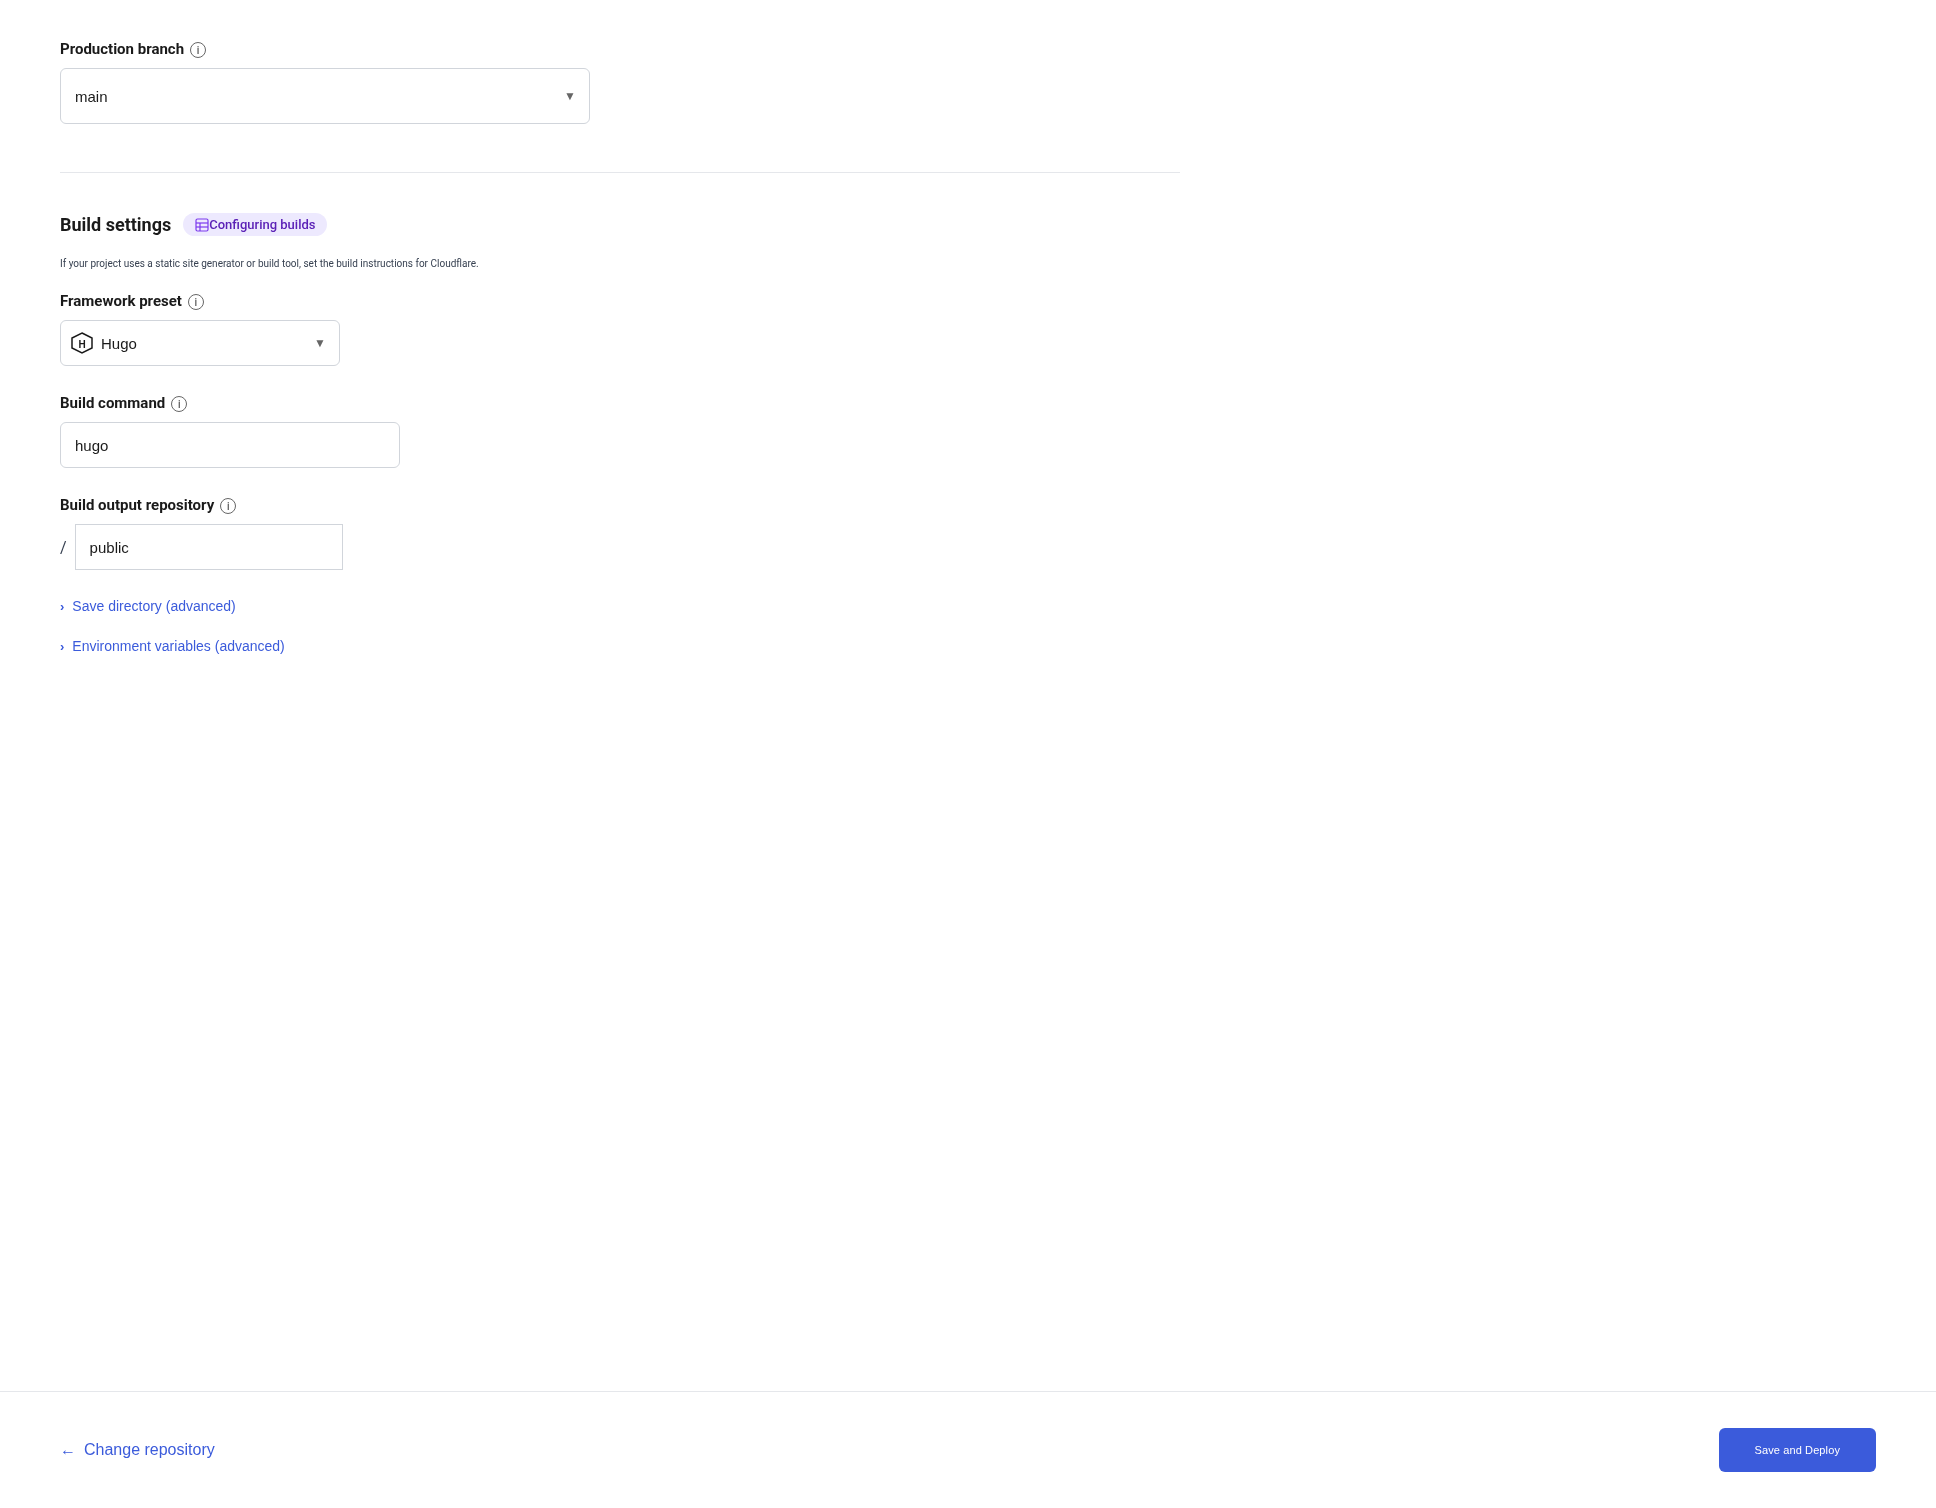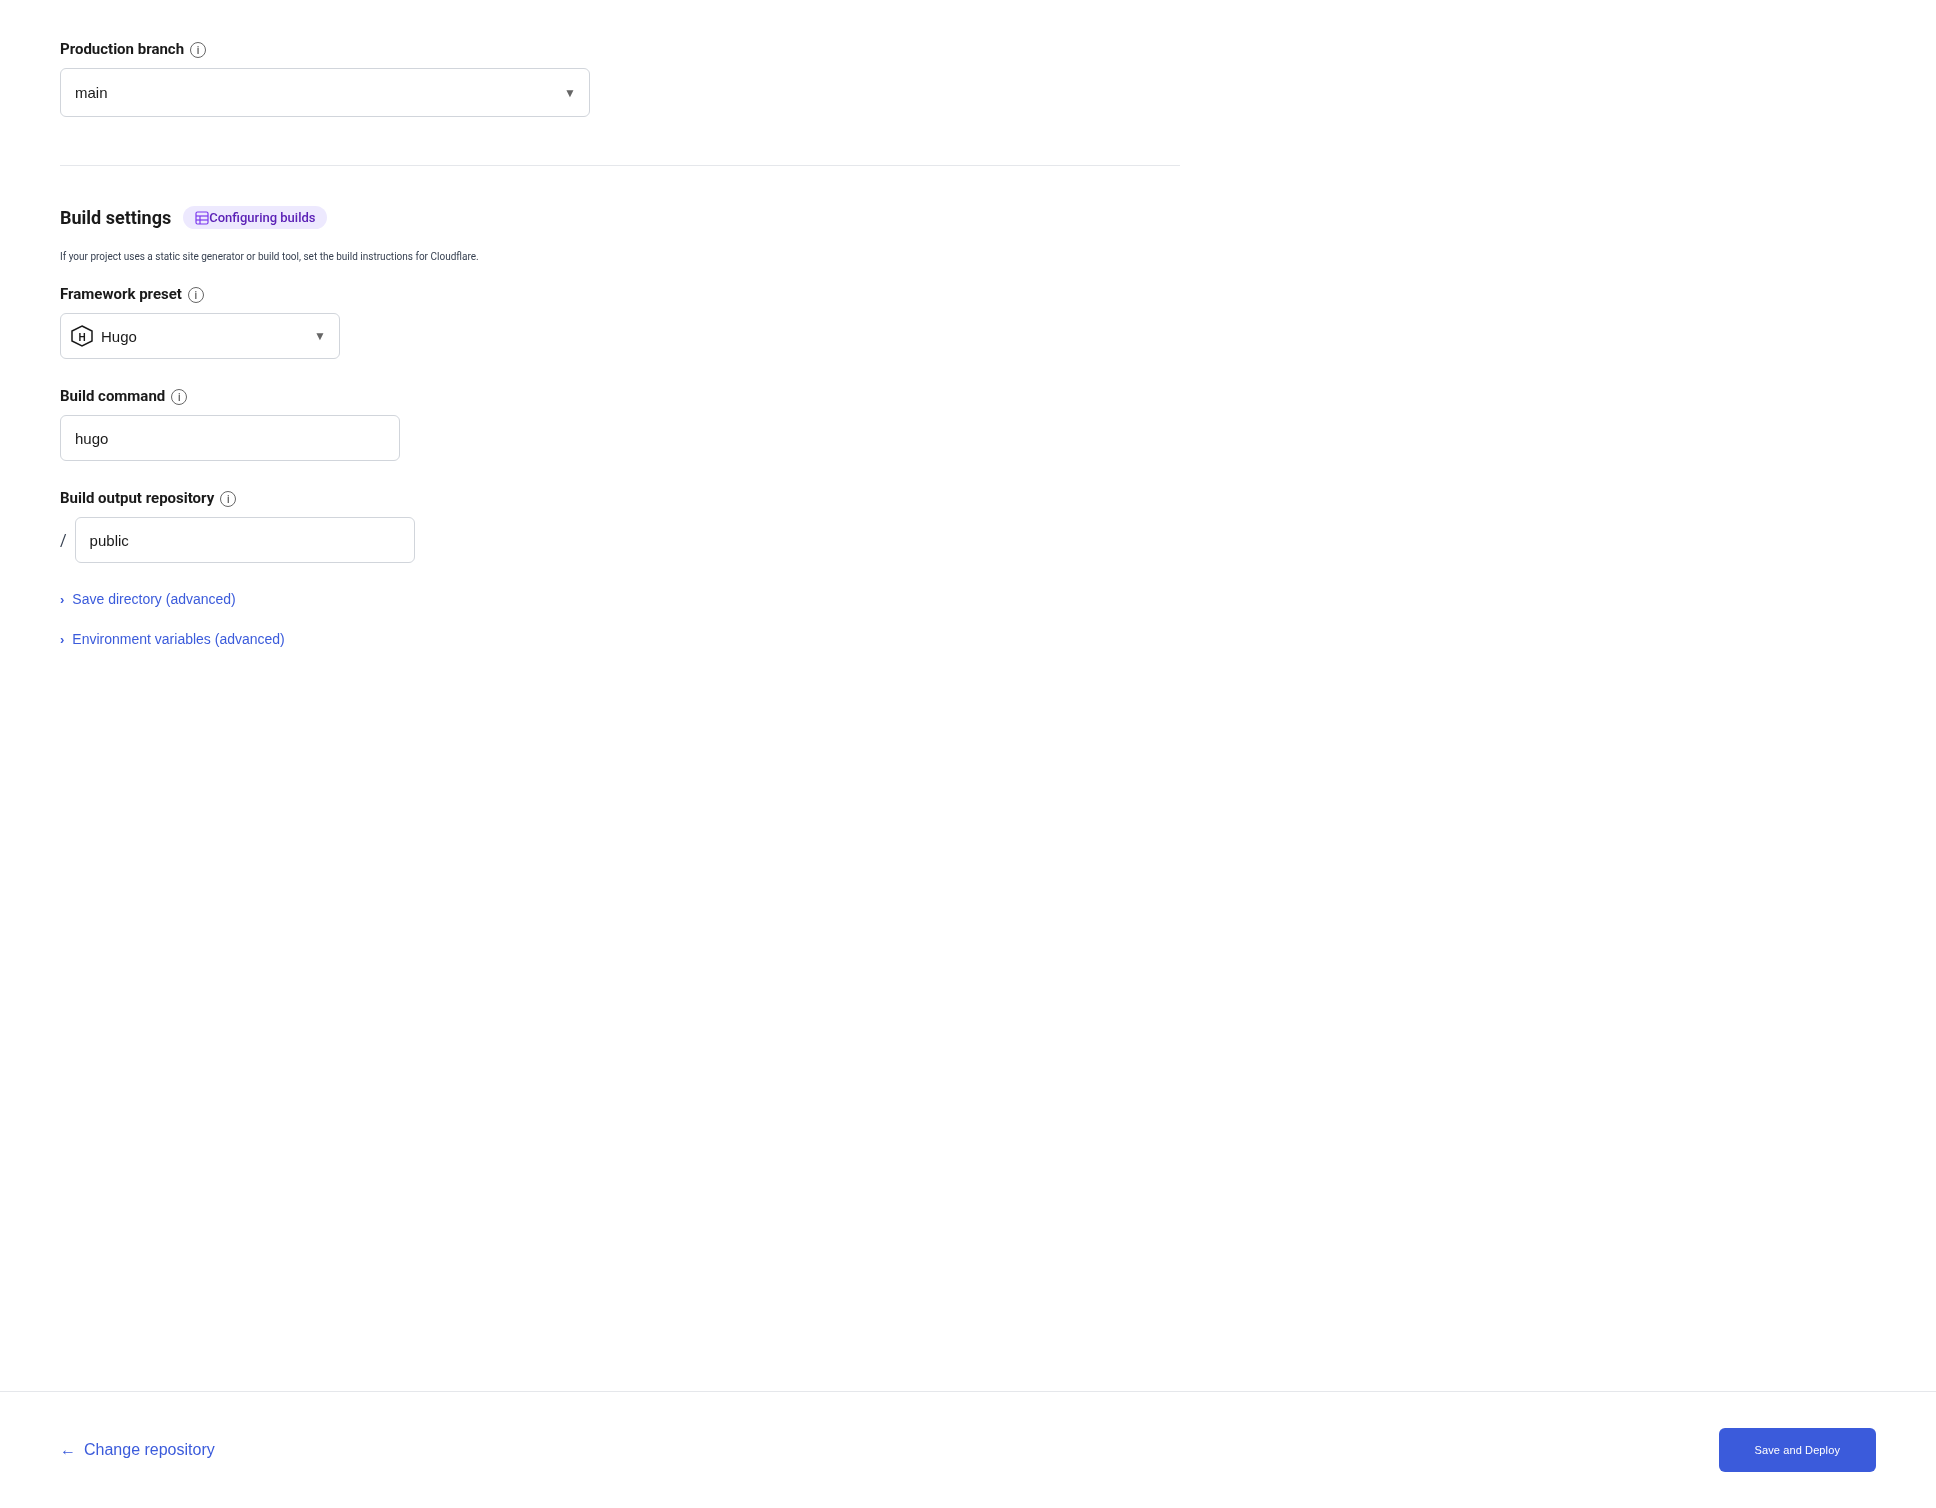--- a/index.html
+++ b/index.html
@@ -55,21 +55,21 @@
       flex-shrink: 0;
     }
 
     .select-wrapper {
       position: relative;
       display: inline-block;
     }
 
     .select-branch {
       width: 530px;
-      height: 49px;
+      height: 56px;
       padding: 0 40px 0 14px;
       border: 1.5px solid #d1d5db;
       border-radius: 6px;
       font-size: 15px;
       color: #1a1a1a;
       background: #ffffff;
       appearance: none;
       cursor: pointer;
       outline: none;
     }
@@ -194,25 +194,25 @@
       gap: 8px;
     }
 
     .path-prefix {
       font-size: 16px;
       color: #374151;
       font-weight: 400;
     }
 
     .input-field-output {
-      width: 340px;
+      width: 268px;
       height: 46px;
       padding: 0 14px;
       border: 1.5px solid #d1d5db;
-      border-radius: 6px;
+      border-radius: 0;
       font-size: 15px;
       color: #1a1a1a;
       outline: none;
       background: #ffffff;
     }
 
     
     .expand-link {
       display: flex;
       align-items: center;

